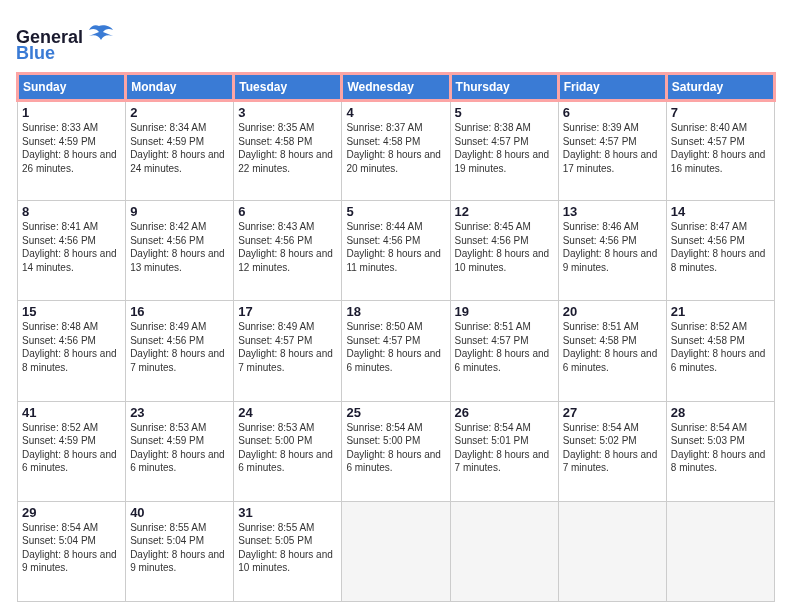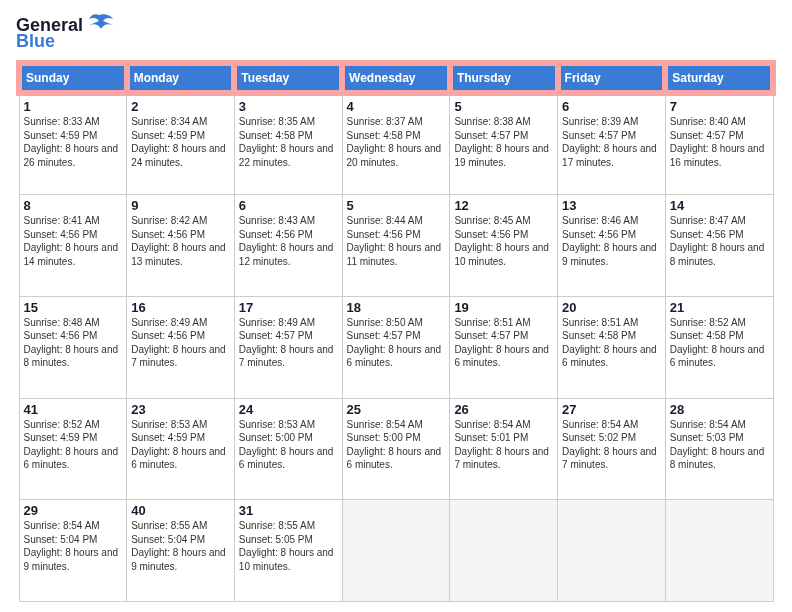--- a/index.html
+++ b/index.html
@@ -46,21 +46,21 @@
       border-collapse: collapse;
       flex: 1;
     }
     .calendar th {
       background-color: #3a7bd5;
       color: white;
       font-size: 12px;
       font-weight: bold;
       padding: 5px 4px;
       text-align: left;
-      border: 6px solid #fca5a5;
+      border: 3px solid #fca5a5;
     }
     .calendar td {
       border: 1px solid #ccc;
       vertical-align: top;
       padding: 3px 4px;
       font-size: 9px;
       color: #333;
       width: 108px;
       height: 80px;
       background: #fff;
@@ -80,21 +80,21 @@
       color: #333;
       line-height: 1.35;
     }
   </style>
 </head>
 <body>
 
 <div class="container">
   <div class="header">
     <div class="logo">
-      <div style="display:flex;align-items:center;">
+      <div style="display:flex;align-items:flex-start;margin-top:12px;">
         <div style="font-size:18px;font-weight:bold;color:#1a1a2e;line-height:1;">
           <span style="color:#1a1a2e;">General</span>
         </div>
         <svg width="28" height="20" viewBox="0 0 28 20" style="margin-left:2px;margin-top:-4px;">
           <path d="M14 2 C18 0, 26 2, 28 6 C24 4, 20 5, 18 8 L28 12 C22 10, 18 12, 16 16 C14 12, 10 10, 4 12 L14 8 C12 5, 8 4, 4 6 C6 2, 10 0, 14 2Z" fill="#3a7bd5"></path>
         </svg>
       </div>
       <div style="font-size:18px;font-weight:bold;color:#3a7bd5;line-height:1;margin-top:-2px;">Blue</div>
     </div>
     <div class="title-block">

